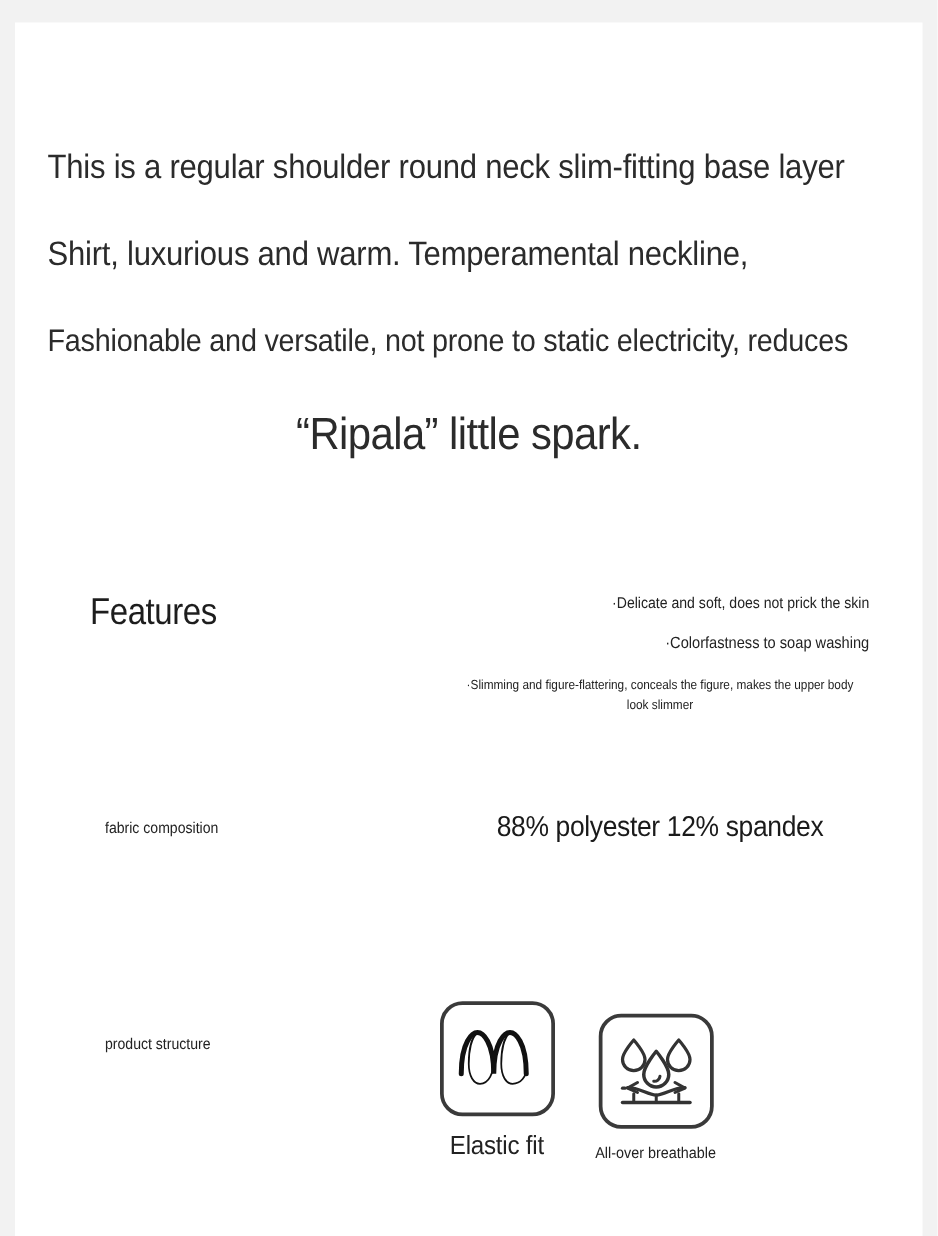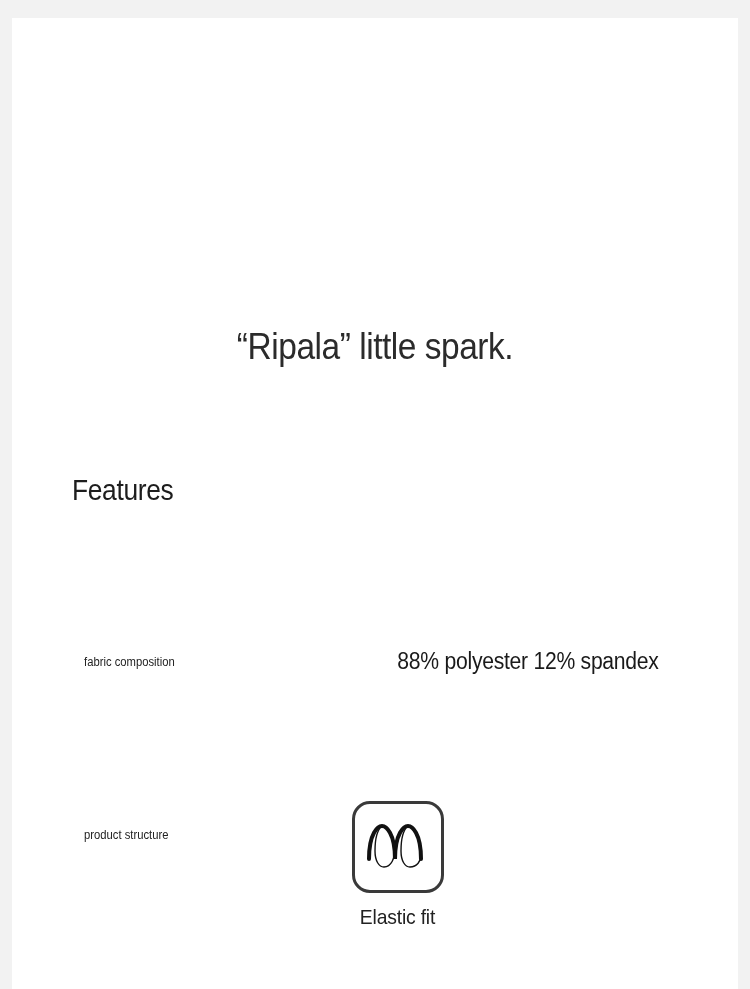--- a/index.html
+++ b/index.html
@@ -143,25 +143,35 @@
     transform: scaleX(0.92);
   }
   .cap-lg { font-size: 21px; letter-spacing: -0.2px; }
   .cap-sm { font-size: 12.5px; }
 </style>
 </head>
 <body>
 
 <div id="product-card">
 
+  <div id="intro-block">
+    <div class="intro-line l1">This is a regular shoulder round neck slim-fitting base layer</div>
+    <div class="intro-line l2">Shirt, luxurious and warm. Temperamental neckline,</div>
+    <div class="intro-line l3">Fashionable and versatile, not prone to static electricity, reduces</div>
+  </div>
 
   <div id="headline">“Ripala” little spark.</div>
 
   <div id="features-title">Features</div>
 
+  <div id="feature-list">
+    <div class="feature-item fi0">·Delicate and soft, does not prick the skin</div>
+    <div class="feature-item fi1">·Colorfastness to soap washing</div>
+    <div class="feature-item fi2">·Slimming and figure-flattering, conceals the figure, makes the upper body look slimmer</div>
+  </div>
 
   <div class="spec-label" id="fabric-label">fabric composition</div>
   <div id="fabric-value">88% polyester 12% spandex</div>
 
   <div class="spec-label" id="structure-label">product structure</div>
 
   <div id="icon-row">
 
     <div class="icon-cell">
       <div class="icon-box">
@@ -170,15 +180,36 @@
             <path d="M4 42 C4 16 13 9 17 9 C21 9 30 16 30 42 C30 16 39 9 43 9 C47 9 56 16 56 42" stroke-width="4"></path>
             <path d="M17 9 C12 13 10 24 10 34 C10 44 14 50 19 50 C26 50 30 42 30 30" stroke-width="1.4"></path>
             <path d="M43 9 C38 13 36 24 36 34 C36 44 40 50 45 50 C52 50 56 44 56 38" stroke-width="1.4"></path>
           </g>
         </svg>
       </div>
       <div class="icon-caption cap-lg">Elastic fit</div>
     </div>
 
 
+    <div class="icon-cell">
+      <div class="icon-box">
+        <svg width="66" height="62" viewBox="0 0 66 62">
+          <g stroke="#333333" fill="none" stroke-linecap="round" stroke-linejoin="round">
+            <path d="M15 6 C15 6 24 16 24 21.5 A9 9 0 0 1 6 21.5 C6 16 15 6 15 6 Z" stroke-width="2.6"></path>
+            <path d="M51 6 C51 6 60 16 60 21.5 A9 9 0 0 1 42 21.5 C42 16 51 6 51 6 Z" stroke-width="2.6"></path>
+            <path d="M33 15 C33 15 43 27 43 33.5 A10 10 0 0 1 23 33.5 C23 27 33 15 33 15 Z" stroke-width="2.8"></path>
+            <path d="M36 35 a4.5 4.5 0 0 1 -5 4" stroke-width="2.4"></path>
+            <path d="M10 44 C20 44 26 50 33 50 C40 50 46 44 56 44" stroke-width="2.6"></path>
+            <path d="M18 40 L10 44.5 L18 48" stroke-width="2.4" fill="none"></path>
+            <path d="M48 40 L56 44.5 L48 48" stroke-width="2.4" fill="none"></path>
+            <line x1="6" y1="44.5" x2="8" y2="44.5" stroke-width="2.6"></line>
+            <line x1="6" y1="56" x2="60" y2="56" stroke-width="2.8"></line>
+            <line x1="15" y1="49" x2="15" y2="56" stroke-width="2.4"></line>
+            <line x1="33" y1="50" x2="33" y2="56" stroke-width="2.4"></line>
+            <line x1="51" y1="49" x2="51" y2="56" stroke-width="2.4"></line>
+          </g>
+        </svg>
+      </div>
+      <div class="icon-caption cap-sm">All-over breathable</div>
+    </div>
 
   </div>
 </div>
 
 </body></html>

